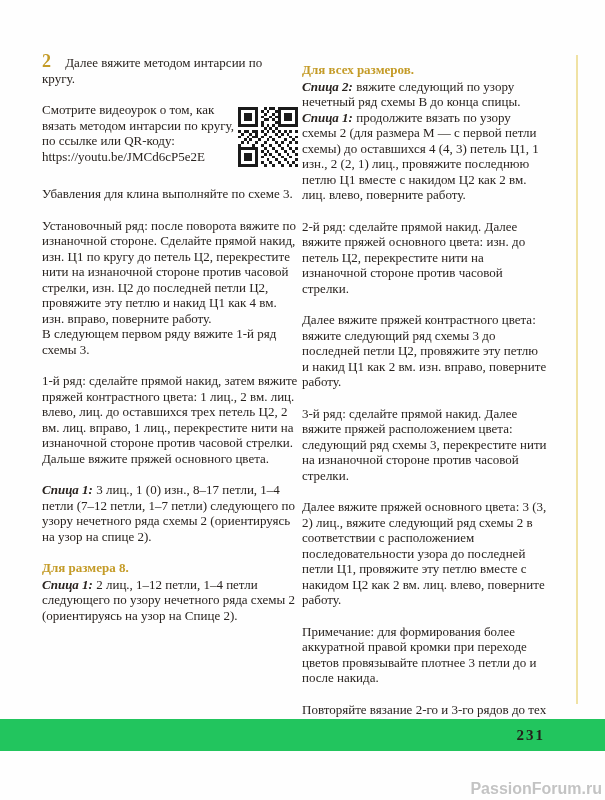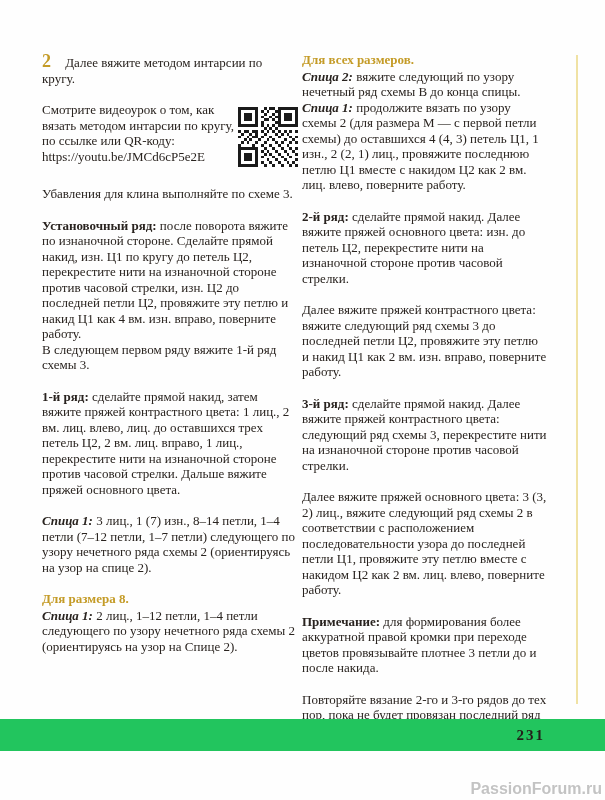--- a/index.html
+++ b/index.html
@@ -3,25 +3,25 @@
 <meta charset="utf-8">
 <style>
   html,body{margin:0;padding:0;background:#ffffff;}
   .page{
     position:relative;width:605px;height:800px;background:#fefefe;overflow:hidden;
     font-family:"Liberation Serif","DejaVu Serif",serif;color:#29231f;
     font-size:13px;line-height:15.5px;
   }
   .col{position:absolute;}
   .col-left{left:42px;top:54px;width:256px;}
-  .col-right{left:302px;top:52px;width:246px;}
+  .col-right{left:302px;top:62px;width:246px;}
   .para{margin:0 0 16px 0;}
   .para:last-child{margin-bottom:0;}
   .step-num{color:#c49b27;font-weight:bold;font-size:18px;padding-right:11px;}
-  .runin{font-weight:bold;margin-top:12px;}
+  .runin{font-weight:normal;margin-top:12px;}
   .needle{font-weight:bold;font-style:italic;}
   .gold-head{color:#c49b27;font-weight:bold;margin:0 0 1px 0;}
   .section{margin:0 0 16px 0;}
   .video-row{display:flex;gap:4px;margin:0 0 18px 0;}
   .video-text{flex:1;}
   .qr{flex:0 0 auto;width:60px;height:62px;margin-top:4px;}
   .block{display:block;}
   .footer-bar{
     position:absolute;left:0;top:719px;width:605px;height:32px;background:#22c55e;
   }
@@ -101,21 +101,21 @@
     </p>
 
     <p class="para">
       <b class="runin">1-й ряд:</b>
       <span>сделайте прямой накид, затем вяжите пряжей контрастного цвета: 1 лиц., 2 вм. лиц. влево, лиц. до оставшихся трех петель Ц2, 2 вм. лиц. вправо, 1 лиц., перекрестите нити на изнаночной стороне против часовой стрелки. Дальше вяжите пряжей основного цвета.</span>
     </p>
 
     <div class="section">
       <p class="para">
         <span class="needle">Спица 1:</span>
-        <span>3 лиц., 1 (7) изн., 8–14 петли, 1–4 петли (7–12 петли, 1–7 петли) следующего по узору нечетного ряда схемы 2 (ориентируясь на узор на спице 2).</span>
+        <span>3 лиц., 1 (0) изн., 8–17 петли, 1–4 петли (7–12 петли, 1–7 петли) следующего по узору нечетного ряда схемы 2 (ориентируясь на узор на спице 2).</span>
       </p>
     </div>
 
     <div class="section">
       <div class="gold-head">Для размера 8.</div>
       <p class="para">
         <span class="needle">Спица 1:</span>
         <span>2 лиц., 1–12 петли, 1–4 петли следующего по узору нечетного ряда схемы 2 (ориентируясь на узор на Спице 2).</span>
       </p>
     </div>
@@ -138,21 +138,21 @@
 
     <p class="para">
       <b class="runin">2-й ряд:</b>
       <span>сделайте прямой накид. Далее вяжите пряжей основного цвета: изн. до петель Ц2, перекрестите нити на изнаночной стороне против часовой стрелки.</span>
     </p>
 
     <p class="para">Далее вяжите пряжей контрастного цвета: вяжите следующий ряд схемы 3 до последней петли Ц2, провяжите эту петлю и накид Ц1 как 2 вм. изн. вправо, поверните работу.</p>
 
     <p class="para">
       <b class="runin">3-й ряд:</b>
-      <span>сделайте прямой накид. Далее вяжите пряжей контрастного цвета: следующий ряд схемы 3, перекрестите нити на изнаночной стороне против часовой стрелки.</span>
+      <span>сделайте прямой накид. Далее вяжите пряжей расположением цвета: следующий ряд схемы 3, перекрестите нити на изнаночной стороне против часовой стрелки.</span>
     </p>
 
     <p class="para">Далее вяжите пряжей основного цвета: 3 (3, 2) лиц., вяжите следующий ряд схемы 2 в соответствии с расположением последовательности узора до последней петли Ц1, провяжите эту петлю вместе с накидом Ц2 как 2 вм. лиц. влево, поверните работу.</p>
 
     <p class="para">
       <b class="runin">Примечание:</b>
       <span>для формирования более аккуратной правой кромки при переходе цветов провязывайте плотнее 3 петли до и после накида.</span>
     </p>
 
     <p class="para">Повторяйте вязание 2-го и 3-го рядов до тех пор, пока не будет провязан последний ряд</p>

